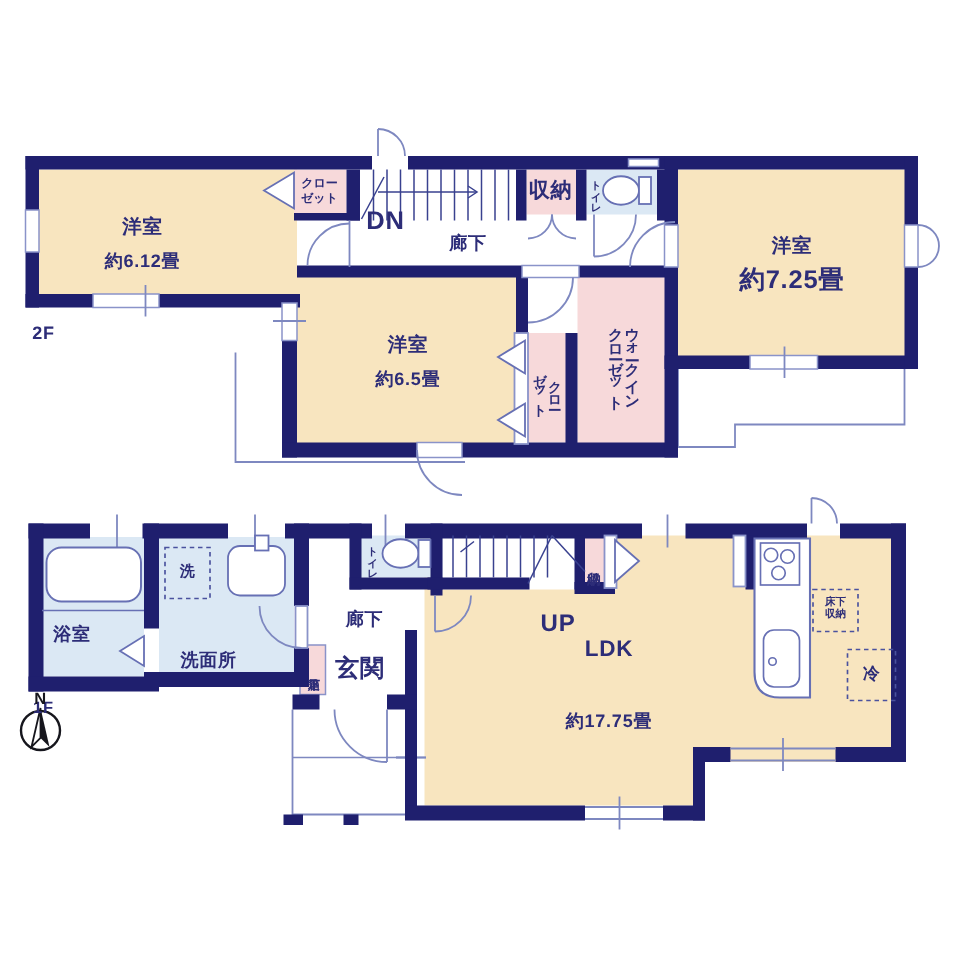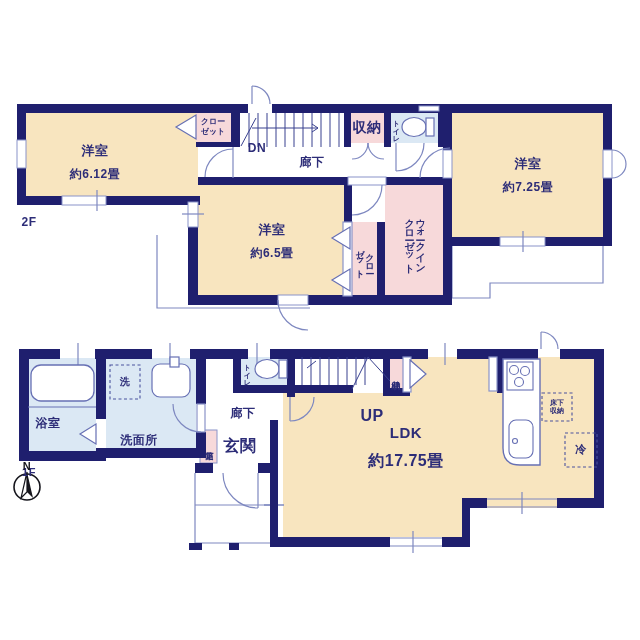--- a/index.html
+++ b/index.html
@@ -257,44 +257,44 @@
     <circle cx="27" cy="487" r="13" fill="none" stroke="#16161d" stroke-width="1.6"></circle>
     <polygon points="27,472 33,498 27,492" fill="#16161d"></polygon>
     <polygon points="27,472 21,498 27,492" fill="#ffffff" stroke="#16161d" stroke-width="1.2"></polygon>
   </g>
 </svg>
 
 <div class="lbl" style="left:95px;top:151px;font-size:13px">洋室</div>
 <div class="lbl" style="left:95px;top:174px;font-size:12px">約6.12畳</div>
 <div class="lbl" style="left:213px;top:127px;font-size:8px;letter-spacing:0">クロー
 ゼット</div>
-<div class="lbl" style="left:257px;top:148px;font-size:12px">DN</div>
+<div class="lbl" style="left:257px;top:148px;font-size:17px">DN</div>
 <div class="lbl" style="left:312px;top:162px;font-size:12px">廊下</div>
 <div class="lbl" style="left:367px;top:127px;font-size:14px">収納</div>
 <div class="lbl v" style="left:396px;top:127px;font-size:7px;letter-spacing:0">トイレ</div>
 <div class="lbl" style="left:528px;top:164px;font-size:13px">洋室</div>
-<div class="lbl" style="left:528px;top:187px;font-size:12px">約7.25畳</div>
+<div class="lbl" style="left:528px;top:187px;font-size:17px">約7.25畳</div>
 <div class="lbl" style="left:272px;top:230px;font-size:13px">洋室</div>
 <div class="lbl" style="left:272px;top:253px;font-size:12px">約6.5畳</div>
 <div class="lbl v" style="left:364px;top:258px;font-size:9px;letter-spacing:0">クロー
 ゼット</div>
 <div class="lbl v" style="left:415px;top:240px;font-size:10px;letter-spacing:0">ウォークイン
 クローゼット</div>
 <div class="lbl" style="left:29px;top:222px;font-size:12px">2F</div>
 
 <div class="lbl" style="left:48px;top:423px;font-size:12px">浴室</div>
 <div class="lbl" style="left:125px;top:382px;font-size:10px">洗</div>
 <div class="lbl" style="left:139px;top:440px;font-size:12px">洗面所</div>
 <div class="lbl v" style="left:247px;top:371px;font-size:7px;letter-spacing:0">トイレ</div>
 <div class="lbl" style="left:243px;top:413px;font-size:12px">廊下</div>
 <div class="lbl v" style="left:208px;top:446px;font-size:8px;letter-spacing:0">下足箱</div>
 <div class="lbl" style="left:240px;top:446px;font-size:16px">玄関</div>
 <div class="lbl v" style="left:395px;top:374px;font-size:9px;letter-spacing:0">収納</div>
 <div class="lbl" style="left:372px;top:416px;font-size:16px">UP</div>
 <div class="lbl" style="left:406px;top:433px;font-size:15px">LDK</div>
-<div class="lbl" style="left:406px;top:461px;font-size:16px">約17.75畳</div>
+<div class="lbl" style="left:406px;top:481px;font-size:12px">約17.75畳</div>
 <div class="lbl" style="left:557px;top:407px;font-size:7px;letter-spacing:0">床下
 収納</div>
 <div class="lbl" style="left:581px;top:450px;font-size:11px">冷</div>
 <div class="lbl" style="left:29px;top:473px;font-size:11px">1F</div>
 <div class="lbl dark" style="left:27px;top:467px;font-size:11px;font-weight:700">N</div>
 
 </div>
 
 </body></html>

